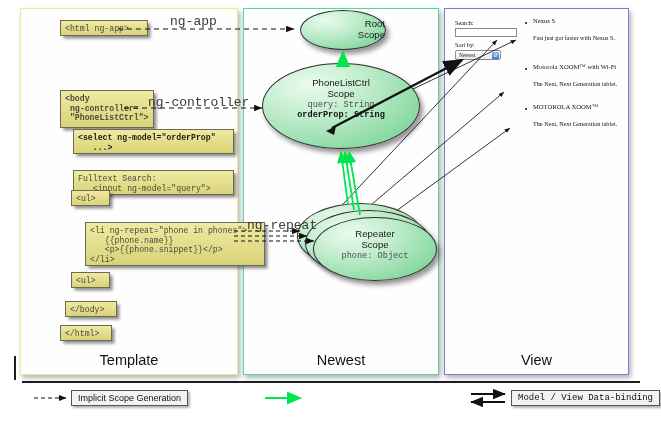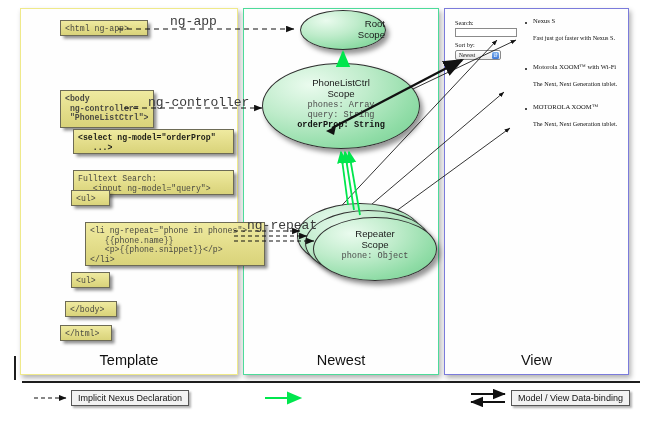--- a/index.html
+++ b/index.html
@@ -253,21 +253,20 @@
 
   <div class="scope" style="left:300px; top:10px; width:86px; height:40px; padding-top:7px;text-align:right;">
     <div class="title">Root</div>
     <div class="title">Scope</div>
   </div>
 
   <div class="scope" style="left:262px; top:63px; width:158px; height:86px; padding-top:13px;">
     <div class="title">PhoneListCtrl</div>
     <div class="title">Scope</div>
     <div class="props">
-      <div>phones: Array</div>
       <div>query: String</div>
       <div style="font-weight:bold;color:#111;">orderProp: String</div>
     </div>
   </div>
 
   <div class="scope-ghost" style="left:297px; top:203px; width:124px; height:64px;"></div>
   <div class="scope-ghost" style="left:305px; top:210px; width:124px; height:64px;"></div>
 
   <div class="scope" style="left:313px; top:217px; width:124px; height:64px; padding-top:10px;">
     <div class="title">Repeater</div>
@@ -362,16 +361,16 @@
     </defs>
 
     <line x1="34" y1="398" x2="66" y2="398" stroke="#111" stroke-width="1.2" stroke-dasharray="4,3" marker-end="url(#lg-black)"></line>
 
     <line x1="265" y1="398" x2="300" y2="398" stroke="#00e64d" stroke-width="2.2" marker-end="url(#lg-green)"></line>
 
     <line x1="471" y1="394" x2="505" y2="394" stroke="#111" stroke-width="2" marker-end="url(#lg-black)"></line>
     <line x1="505" y1="402" x2="471" y2="402" stroke="#111" stroke-width="2" marker-end="url(#lg-black)"></line>
   </svg>
 
-  <div class="legend-box" style="left:71px; top:390px;">Implicit Nexus Declaration</div>
-  <div class="legend-box" style="left:511px; top:390px;">Model / View Data-binding</div>
+  <div class="legend-box" style="left:71px; top:390px;">Implicit Scope Generation</div>
+  <div class="legend-box" style="left:511px; top:390px;font-family:Liberation Mono, monospace;">Model / View Data-binding</div>
 
 </div>
 
 </body></html>

